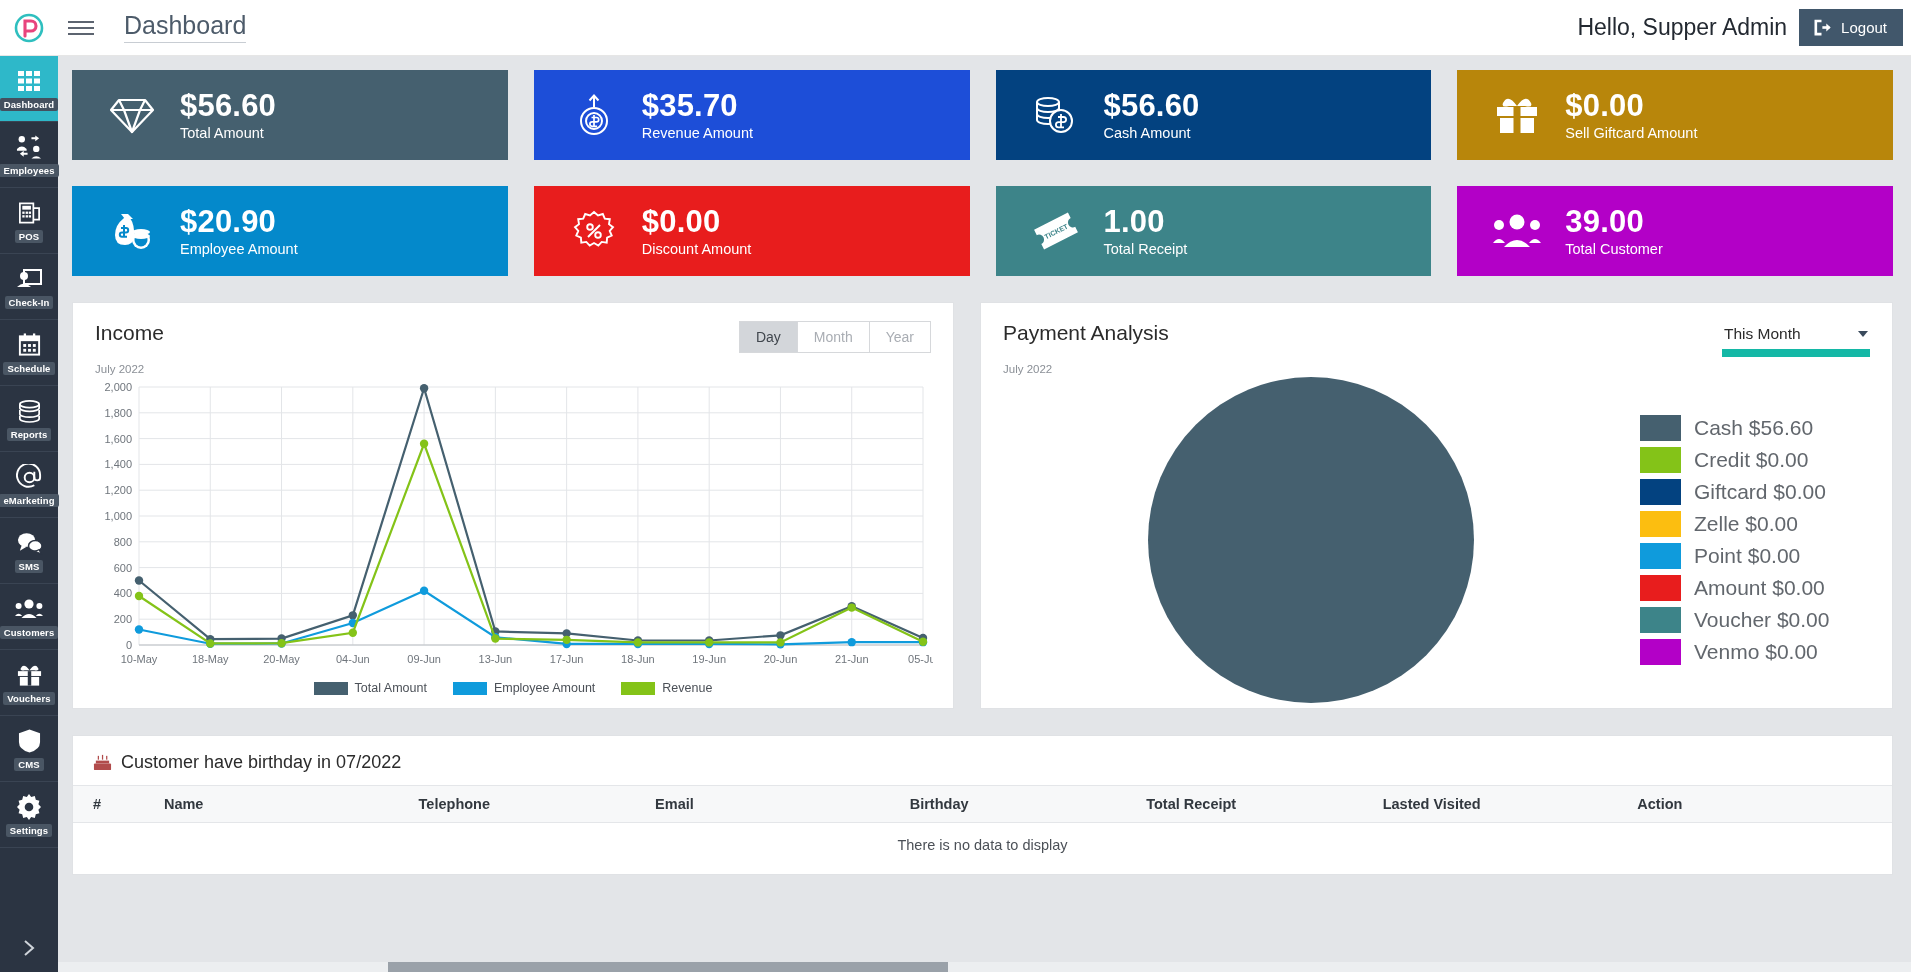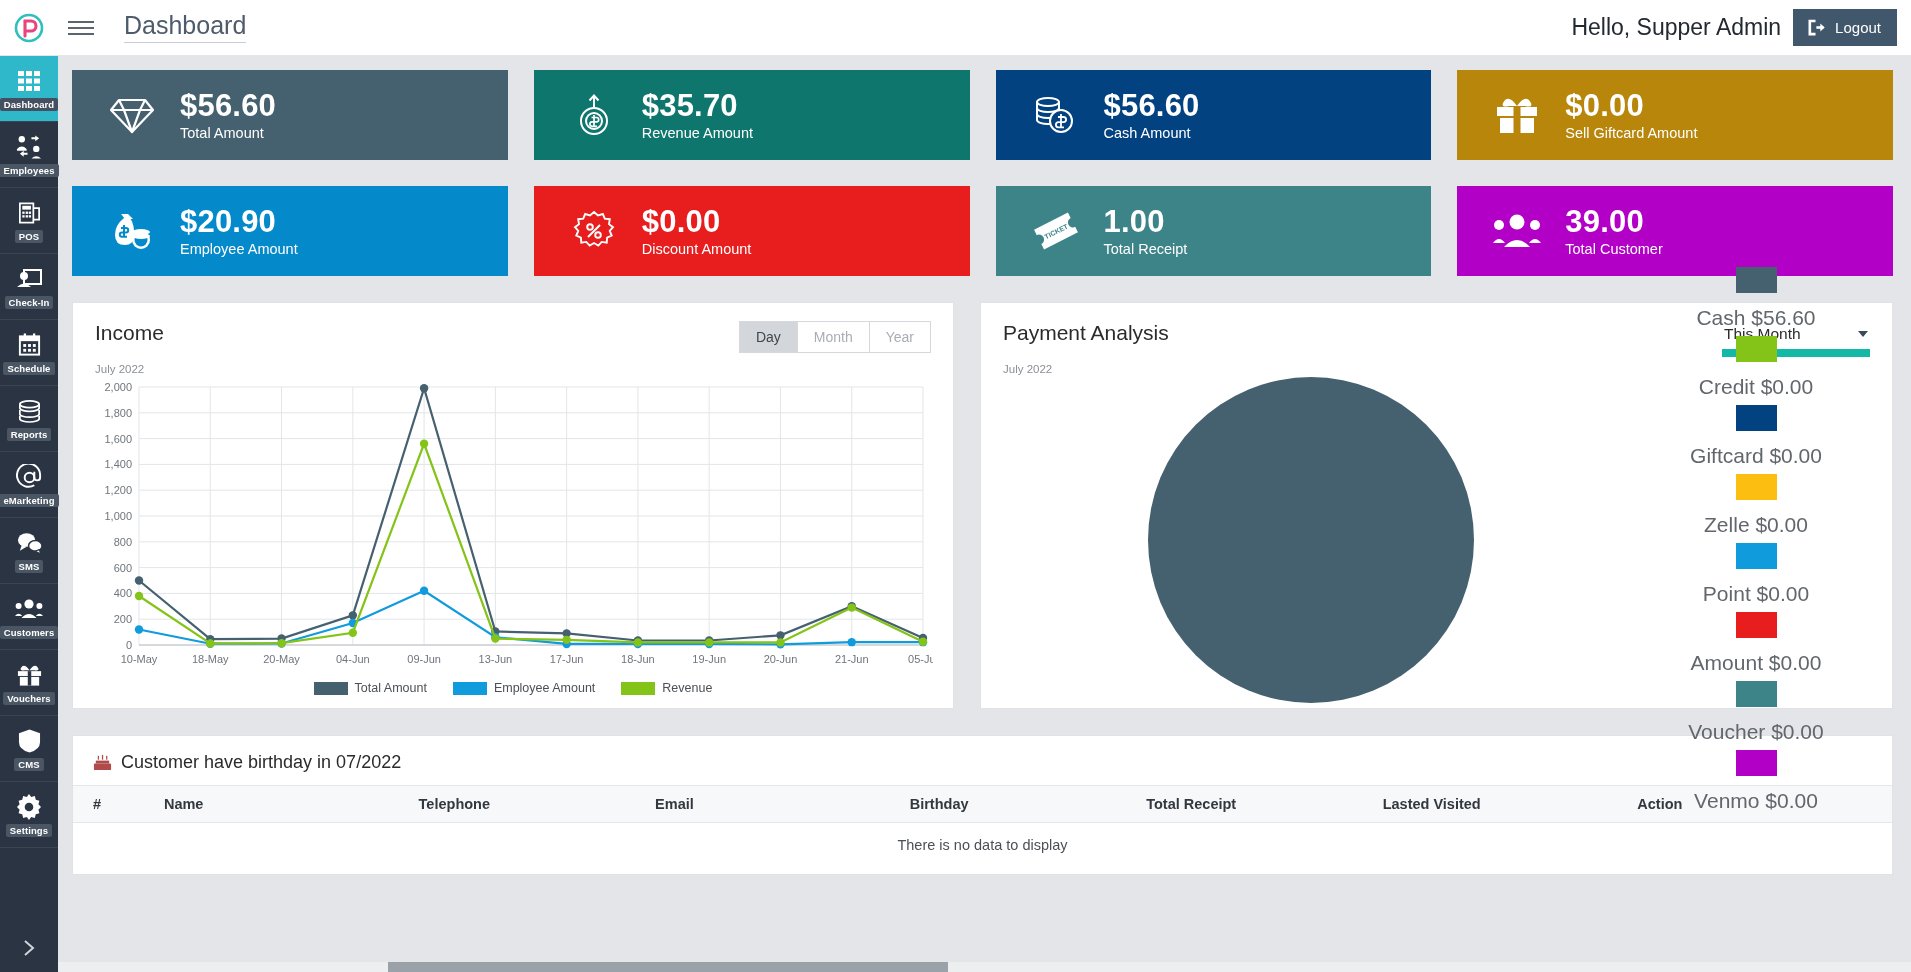--- a/index.html
+++ b/index.html
@@ -17,21 +17,21 @@
     background: #ffffff; display: flex; align-items: center;
     border-bottom: 1px solid #e6e6e6; z-index: 30;
   }
   .logo-box { width: 58px; display:flex; align-items:center; justify-content:center; }
   .hamburger { width: 40px; margin-left: 10px; display:flex; flex-direction:column; justify-content:center; gap:4px; cursor:pointer; }
   .hamburger span { display:block; width: 26px; height: 2px; background: #5c6470; }
   .page-title {
     font-size: 25px; color: #4d5b6a; font-weight: 400; margin-left: 16px;
     border-bottom: 1px solid #c8cdd3; padding-bottom: 2px; line-height: 1.1;
   }
-  .topbar-right { margin-left: auto; display: flex; align-items: center; padding-right: 14px; gap: 12px; }
+  .topbar-right { margin-left: auto; display: flex; align-items: center; padding-right: 8px; gap: 12px; }
   .hello { font-size: 23px; color: #232931; }
   .logout-btn {
     background: #41576b; color: #fff; border: none; height: 37px;
     padding: 0 16px 0 12px; font-size: 15px; display: flex; align-items: center;
     gap: 9px; cursor: pointer; font-family: "Liberation Sans", sans-serif;
   }
 
   
   .sidebar {
     position: absolute; left: 0; top: 56px; width: 58px; height: 916px;
@@ -97,21 +97,21 @@
   .chart-svg { display: block; }
   .chart-legend { display: flex; justify-content: center; gap: 26px; margin-top: 2px; }
   .lg-item { display: flex; align-items: center; gap: 7px; }
   .lg-swatch { width: 34px; height: 13px; }
   .lg-text { font-size: 12.5px; color: #4b5057; }
 
   
   .pie-area { display: flex; align-items: center; height: 330px; padding: 0 14px 0 0; }
   .pie-holder { flex: 1; display: flex; align-items: center; justify-content: center; }
   .pie-legend { width: 238px; display: flex; flex-direction: column; gap: 6px; padding-right: 6px; }
-  .pl-item { display: flex; align-items: center; gap: 13px; flex-direction: column; }
+  .pl-item { display: flex; align-items: center; gap: 13px; }
   .pl-swatch { width: 41px; height: 26px; flex: 0 0 auto; }
   .pl-text { font-size: 21px; color: #62676d; white-space: nowrap; }
 
   
   .table-card { background: #fff; border: 1px solid #e0e2e5; margin-top: 26px; height: 140px; }
   .table-title { display: flex; align-items: center; gap: 9px; padding: 16px 20px 12px 20px; font-size: 18px; color: #2b2b2b; }
   .tbl { width: 100%; border-collapse: collapse; }
   .tbl th {
     text-align: left; font-size: 14.5px; font-weight: bold; color: #32383f;
     padding: 10px 0; border-top: 1px solid #e4e6e9; border-bottom: 1px solid #e4e6e9;
@@ -352,21 +352,21 @@
               <path d="M10 6 L15 16 L23 38 L31 16 L36 6"></path>
         </g>
           </svg>
       </div>
       <div>
         <div class="kpi-val">$56.60</div>
         <div class="kpi-lbl">Total Amount</div>
       </div>
     </div>
 
-    <div class="kpi" style="background:#0f766e">
+    <div class="kpi" style="background:#1d4ed8">
       <div class="kpi-ico">
         <svg width="42" height="44" viewBox="0 0 42 44">
             <g fill="none" stroke="#fff" stroke-width="2">
           <circle cx="21" cy="28" r="13"></circle>
               <circle cx="21" cy="28" r="8"></circle>
           <path d="M21 22 v12 M18.5 24.5 h5 a2.2 2.2 0 0 1 0 4.4 h-4.4 a2.2 2.2 0 0 0 0 4.4 h5" stroke-width="1.7"></path>
           <path d="M21 14 V3"></path>
               <path d="M16.5 7.5 L21 2.5 L25.5 7.5"></path>
         </g>
           </svg>

